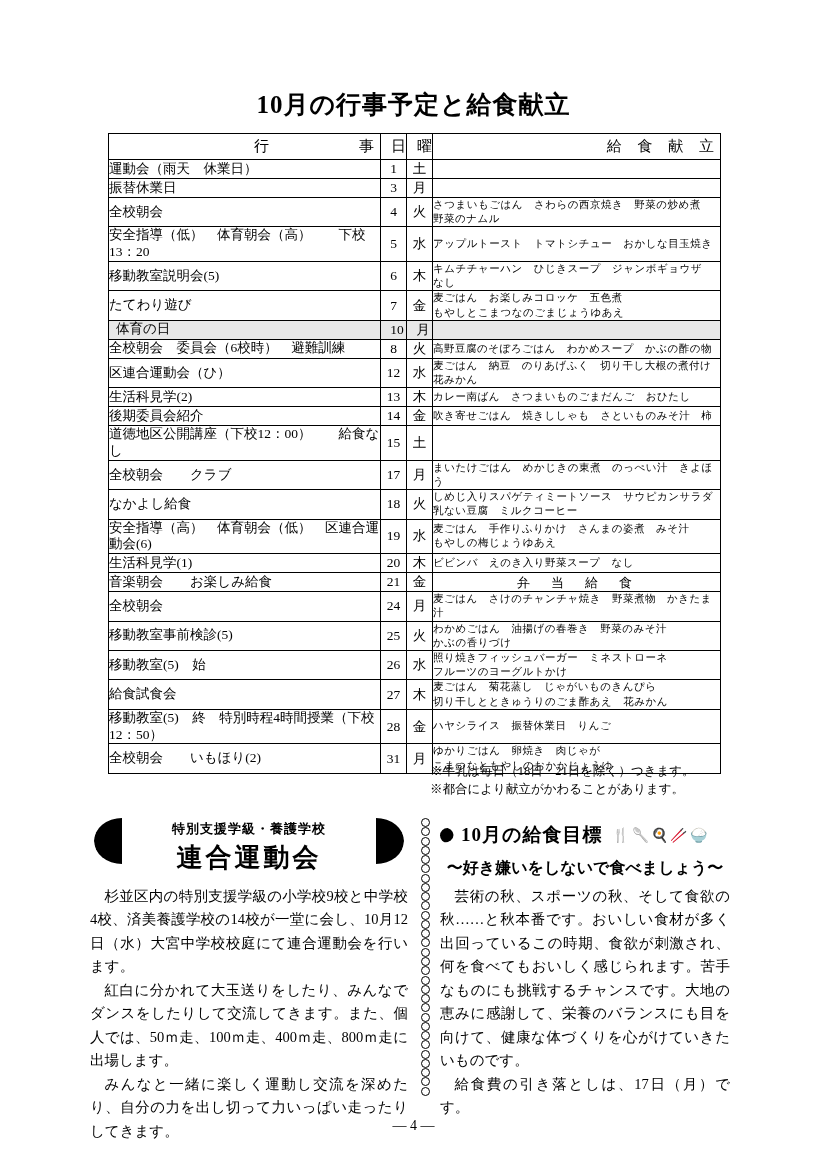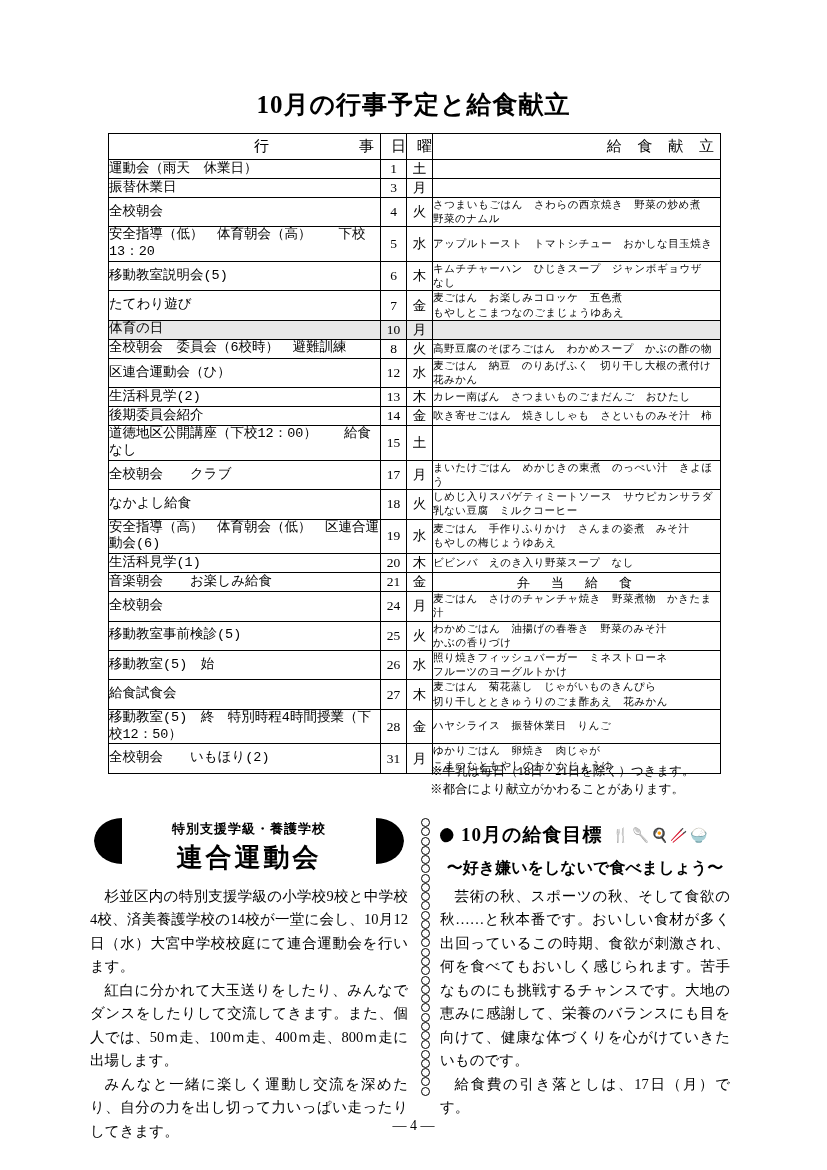--- a/index.html
+++ b/index.html
@@ -44,38 +44,37 @@
     text-align:right;
   }
   .c-event{width:272px;}
   .c-day{width:26px;}
   .c-dow{width:26px;}
   .c-menu{width:288px;}
   td.ev{
     font-size:13.5px;
     padding:2px 6px;
     line-height:1.25;
-    font-family:Liberation Mono, monospace;
   }
   td.ev.small{font-size:10.5px;}
   td.day{
     text-align:center;
     font-size:13.5px;
   }
   td.dow{
     text-align:center;
     font-size:13.5px;
   }
   td.menu{
     font-size:10.5px;
     padding:2px 5px;
     line-height:1.35;
     letter-spacing:0.5px;
   }
-  tr.holiday td{background:#e8e8e8;}
+  tr.holiday td{background:#e8e8e8;padding-left:7px;}
   td.menu.center{
     text-align:center;
     font-size:13px;
     letter-spacing:4px;
   }
   
   .notes{
     position:absolute;
     left:430px;top:762px;
     width:295px;

